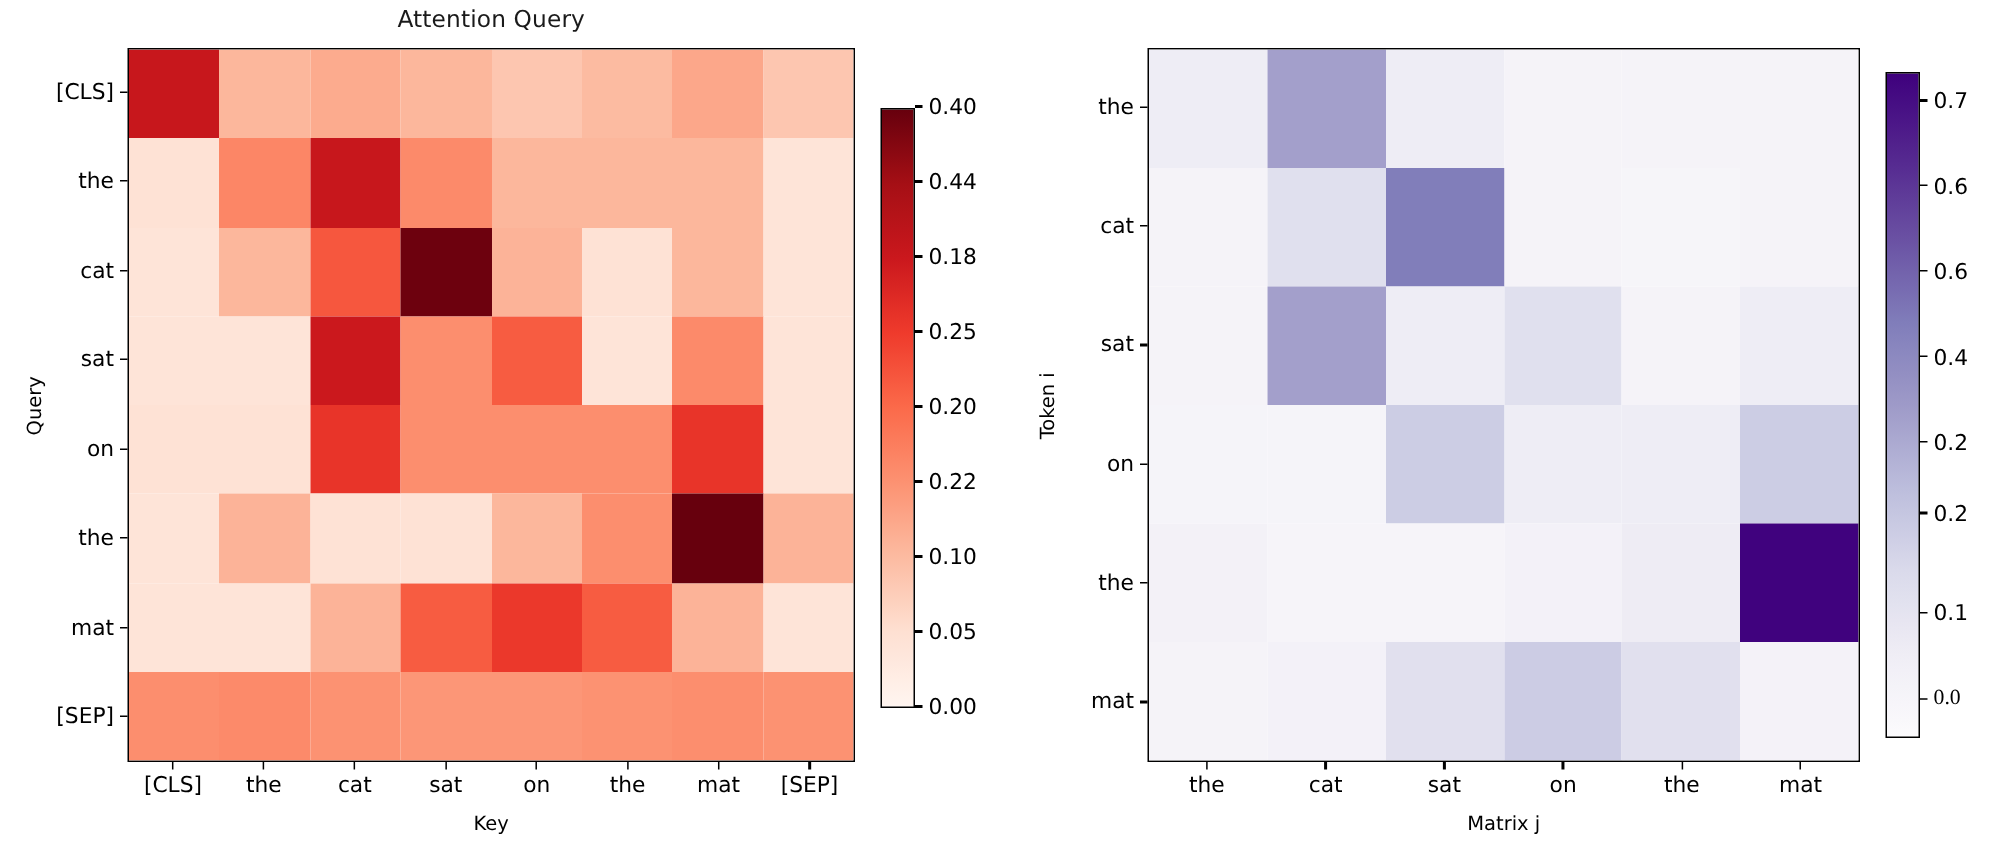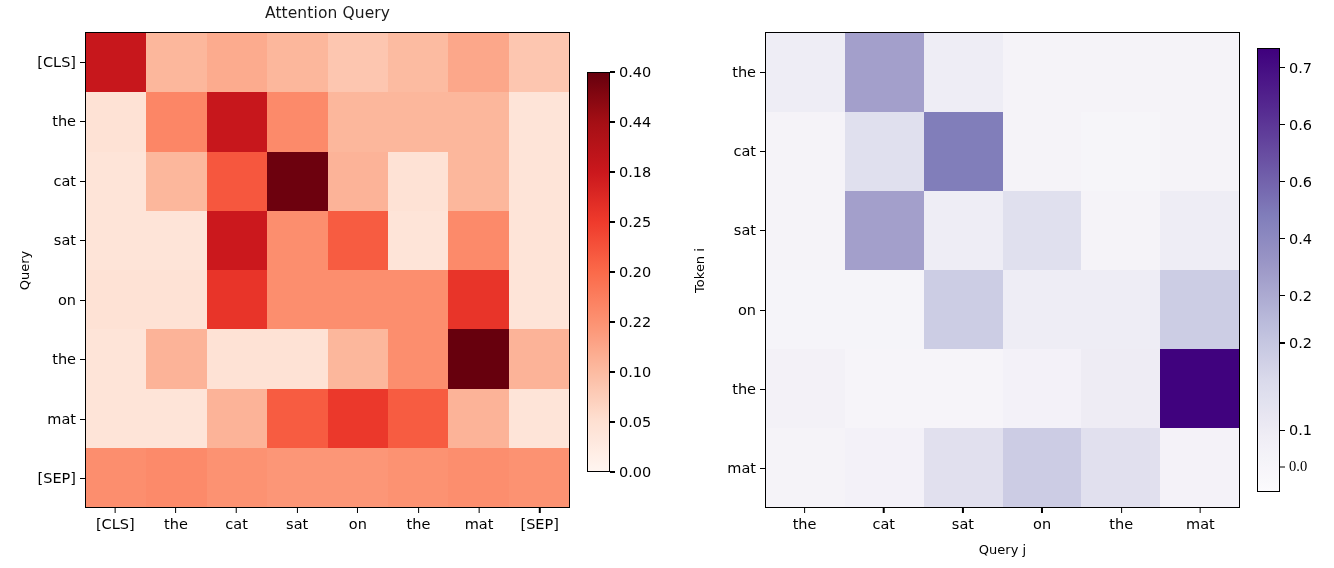--- a/index.html
+++ b/index.html
@@ -211,20 +211,21 @@
         <div class="xtick" style="left: 151.562px;"><span class="tickmark"></span><span>cat</span></div>
         <div class="xtick" style="left: 212.188px;"><span class="tickmark"></span><span>sat</span></div>
         <div class="xtick" style="left: 272.812px;"><span class="tickmark"></span><span>on</span></div>
         <div class="xtick" style="left: 333.438px;"><span class="tickmark"></span><span>the</span></div>
         <div class="xtick" style="left: 394.062px;"><span class="tickmark"></span><span>mat</span></div>
         <div class="xtick" style="left: 454.688px;"><span class="tickmark"></span><span>[SEP]</span></div>
       </div>
 
     <div class="axis-label vertical" style="left:-6px;top:263px;width:60px;text-align:center;">Query</div>
 
+    <div class="axis-label" style="left:85px;top:542px;width:485px;text-align:center;">Key</div>
 
     <div class="cbar" id="cbar-left" style="left: 587px; top: 72px; width: 23px; height: 400px; background: linear-gradient(to top, rgb(255, 245, 240) 0%, rgb(255, 241, 234) 2.5%, rgb(255, 237, 228) 5%, rgb(254, 232, 222) 7.5%, rgb(254, 228, 216) 10%, rgb(254, 224, 210) 12.5%, rgb(254, 217, 200) 15%, rgb(253, 209, 190) 17.5%, rgb(253, 202, 181) 20%, rgb(252, 194, 171) 22.5%, rgb(252, 187, 161) 25%, rgb(252, 179, 152) 27.5%, rgb(252, 171, 142) 30%, rgb(252, 162, 133) 32.5%, rgb(252, 154, 123) 35%, rgb(252, 146, 114) 37.5%, rgb(252, 138, 106) 40%, rgb(252, 130, 98) 42.5%, rgb(251, 122, 90) 45%, rgb(251, 114, 82) 47.5%, rgb(251, 106, 74) 50%, rgb(249, 97, 68) 52.5%, rgb(246, 87, 62) 55%, rgb(244, 78, 56) 57.5%, rgb(241, 68, 50) 60%, rgb(239, 59, 44) 62.5%, rgb(232, 52, 41) 65%, rgb(225, 45, 38) 67.5%, rgb(217, 38, 35) 70%, rgb(210, 31, 32) 72.5%, rgb(203, 24, 29) 75%, rgb(195, 22, 27) 77.5%, rgb(188, 20, 26) 80%, rgb(180, 19, 24) 82.5%, rgb(173, 17, 23) 85%, rgb(165, 15, 21) 87.5%, rgb(153, 12, 19) 90%, rgb(140, 9, 18) 92.5%, rgb(128, 6, 16) 95%, rgb(115, 3, 15) 97.5%, rgb(103, 0, 13) 100%);"></div>
     <div class="cbar-ticks" id="cbarticks-left" style="left:610px;top:72px;width:57px;height:400px;">
         <div class="cbar-tick" style="top: 400px;"><span class="tickmark"></span><span>0.00</span></div>
         <div class="cbar-tick" style="top: 350px;"><span class="tickmark"></span><span>0.05</span></div>
         <div class="cbar-tick" style="top: 300px;"><span class="tickmark"></span><span>0.10</span></div>
         <div class="cbar-tick" style="top: 250px;"><span class="tickmark"></span><span>0.22</span></div>
         <div class="cbar-tick" style="top: 200px;"><span class="tickmark"></span><span>0.20</span></div>
         <div class="cbar-tick" style="top: 150px;"><span class="tickmark"></span><span>0.25</span></div>
         <div class="cbar-tick" style="top: 100px;"><span class="tickmark"></span><span>0.18</span></div>
@@ -290,26 +291,26 @@
         <div class="xtick" style="left: 39.5833px;"><span class="tickmark"></span><span>the</span></div>
         <div class="xtick" style="left: 118.75px;"><span class="tickmark"></span><span>cat</span></div>
         <div class="xtick" style="left: 197.917px;"><span class="tickmark"></span><span>sat</span></div>
         <div class="xtick" style="left: 277.083px;"><span class="tickmark"></span><span>on</span></div>
         <div class="xtick" style="left: 356.25px;"><span class="tickmark"></span><span>the</span></div>
         <div class="xtick" style="left: 435.417px;"><span class="tickmark"></span><span>mat</span></div>
       </div>
 
     <div class="axis-label vertical" style="left:2px;top:263px;width:60px;text-align:center;">Token i</div>
 
-    <div class="axis-label" style="left:98px;top:542px;width:475px;text-align:center;">Query j</div>
+    <div class="axis-label" style="left:98px;top:542px;width:475px;text-align:center;">Matrix j</div>
 
     <div class="cbar" id="cbar-right" style="left: 590px; top: 48px; width: 23px; height: 444px; background: linear-gradient(to top, rgb(252, 251, 253) 0%, rgb(249, 248, 251) 2.5%, rgb(247, 245, 250) 5%, rgb(244, 243, 248) 7.5%, rgb(242, 240, 247) 10%, rgb(239, 237, 245) 12.5%, rgb(235, 233, 243) 15%, rgb(231, 229, 241) 17.5%, rgb(226, 226, 239) 20%, rgb(222, 222, 237) 22.5%, rgb(218, 218, 235) 25%, rgb(212, 212, 232) 27.5%, rgb(206, 206, 229) 30%, rgb(200, 201, 226) 32.5%, rgb(194, 195, 223) 35%, rgb(188, 189, 220) 37.5%, rgb(182, 182, 216) 40%, rgb(176, 175, 212) 42.5%, rgb(170, 168, 208) 45%, rgb(164, 161, 204) 47.5%, rgb(158, 154, 200) 50%, rgb(152, 148, 197) 52.5%, rgb(146, 142, 194) 55%, rgb(140, 137, 192) 57.5%, rgb(134, 131, 189) 60%, rgb(128, 125, 186) 62.5%, rgb(124, 116, 181) 65%, rgb(119, 107, 177) 67.5%, rgb(115, 99, 172) 70%, rgb(110, 90, 168) 72.5%, rgb(106, 81, 163) 75%, rgb(102, 73, 159) 77.5%, rgb(97, 64, 155) 80%, rgb(93, 56, 151) 82.5%, rgb(88, 47, 147) 85%, rgb(84, 39, 143) 87.5%, rgb(80, 31, 139) 90%, rgb(76, 23, 136) 92.5%, rgb(71, 16, 132) 95%, rgb(67, 8, 129) 97.5%, rgb(63, 0, 125) 100%);"></div>
     <div class="cbar-ticks" id="cbarticks-right" style="left:613px;top:48px;width:54px;height:444px;">
         <div class="cbar-tick" style="top: 418.385px; font-family: Liberation Serif, serif;"><span class="tickmark"></span><span>0.0</span></div>
-        <div class="cbar-tick" style="top: 361.462px; margin-top: 21px;"><span class="tickmark"></span><span>0.1</span></div>
+        <div class="cbar-tick" style="top: 361.462px;"><span class="tickmark"></span><span>0.1</span></div>
         <div class="cbar-tick" style="top: 295px;"><span class="tickmark"></span><span>0.2</span></div>
         <div class="cbar-tick" style="top: 247.615px;"><span class="tickmark"></span><span>0.2</span></div>
         <div class="cbar-tick" style="top: 190.692px;"><span class="tickmark"></span><span>0.4</span></div>
         <div class="cbar-tick" style="top: 133.769px;"><span class="tickmark"></span><span>0.6</span></div>
         <div class="cbar-tick" style="top: 76.8462px;"><span class="tickmark"></span><span>0.6</span></div>
         <div class="cbar-tick" style="top: 19.9231px; text-align: center;"><span class="tickmark"></span><span>0.7</span></div>
       </div>
   </div>
 
 </div>

